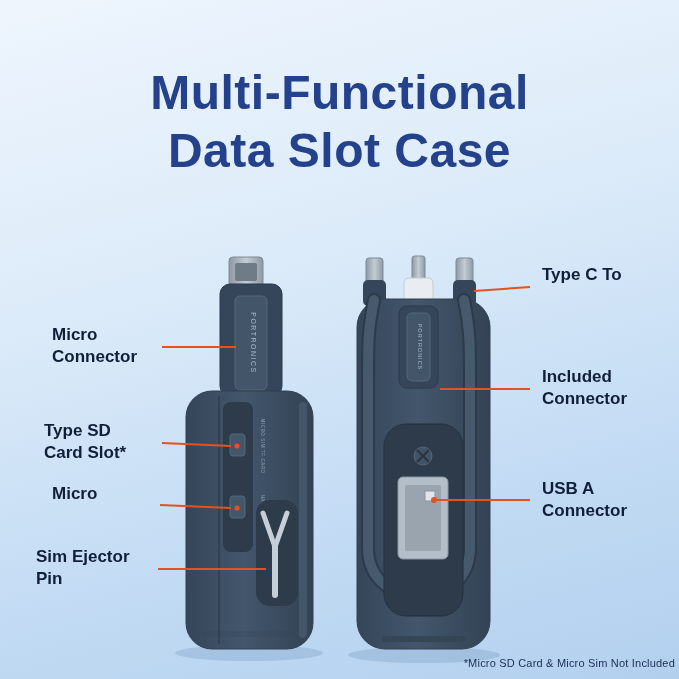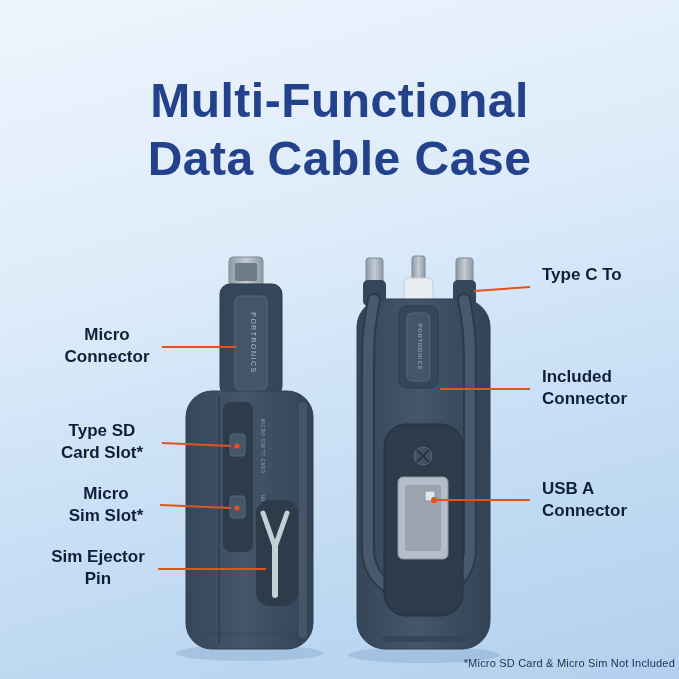--- a/index.html
+++ b/index.html
@@ -4,50 +4,50 @@
 <style>
   html,body{margin:0;padding:0;}
   .stage{
     position:relative;width:679px;height:679px;overflow:hidden;
     background:linear-gradient(165deg,#eef5fd 0%,#dcebf9 38%,#c4dcf4 70%,#b2d0ee 100%);
     font-family:"Liberation Sans",sans-serif;
   }
   .title{
     position:absolute;top:64px;left:0;right:0;
     text-align:center;color:#24428c;font-weight:700;
-    font-size:48px;line-height:1.2;letter-spacing:.5px;margin-top:8px;
+    font-size:48px;line-height:1.2;letter-spacing:.5px;
   }
   .title span{display:block;}
   svg.art{position:absolute;left:0;top:0;width:679px;height:679px;}
   .ann{
     position:absolute;color:#101f38;font-size:17px;font-weight:600;line-height:1.32;
   }
   .ann span{display:block;}
-  .ann.left{text-align:center;}
+  .ann.left{}
   .ann.right{text-align:left;margin-left:8px;}
   #ann-micro-connector{left:52px;top:324px;width:110px;}
   #ann-micro-sd{left:44px;top:420px;width:116px;}
   #ann-micro-sim{left:52px;top:483px;width:108px;}
   #ann-sim-ejector{left:36px;top:546px;width:124px;}
   #ann-type-c{left:534px;top:264px;width:142px;}
   #ann-lighting{left:534px;top:366px;width:130px;}
   #ann-usb-a{left:534px;top:478px;width:130px;}
   .footnote{
     position:absolute;right:4px;bottom:10px;
     font-size:11px;font-weight:500;color:#1b2f55;letter-spacing:.2px;
   }
 </style>
 </head>
 <body>
 
 <div class="stage">
 
   <div class="title">
     <span>Multi-Functional</span>
-    <span>Data Cable Case</span>
+    <span>Data Slot Case</span>
   </div>
 
   <svg class="art" viewBox="0 0 679 679">
     <defs>
       <linearGradient id="bodyGrad" x1="0" y1="0" x2="1" y2="0">
         <stop offset="0" stop-color="#35465a"></stop>
         <stop offset="0.45" stop-color="#43566b"></stop>
         <stop offset="1" stop-color="#334355"></stop>
       </linearGradient>
       <linearGradient id="metalGrad" x1="0" y1="0" x2="1" y2="0">
@@ -135,21 +135,20 @@
   <div class="ann left" id="ann-micro-connector">
     <span>Micro</span>
     <span>Connector</span>
   </div>
   <div class="ann left" id="ann-micro-sd">
     <span>Type SD</span>
     <span>Card Slot*</span>
   </div>
   <div class="ann left" id="ann-micro-sim">
     <span>Micro</span>
-    <span>Sim Slot*</span>
   </div>
   <div class="ann left" id="ann-sim-ejector">
     <span>Sim Ejector</span>
     <span>Pin</span>
   </div>
   <div class="ann right" id="ann-type-c">
     <span>Type C To</span>
   </div>
   <div class="ann right" id="ann-lighting">
     <span>Included</span>

